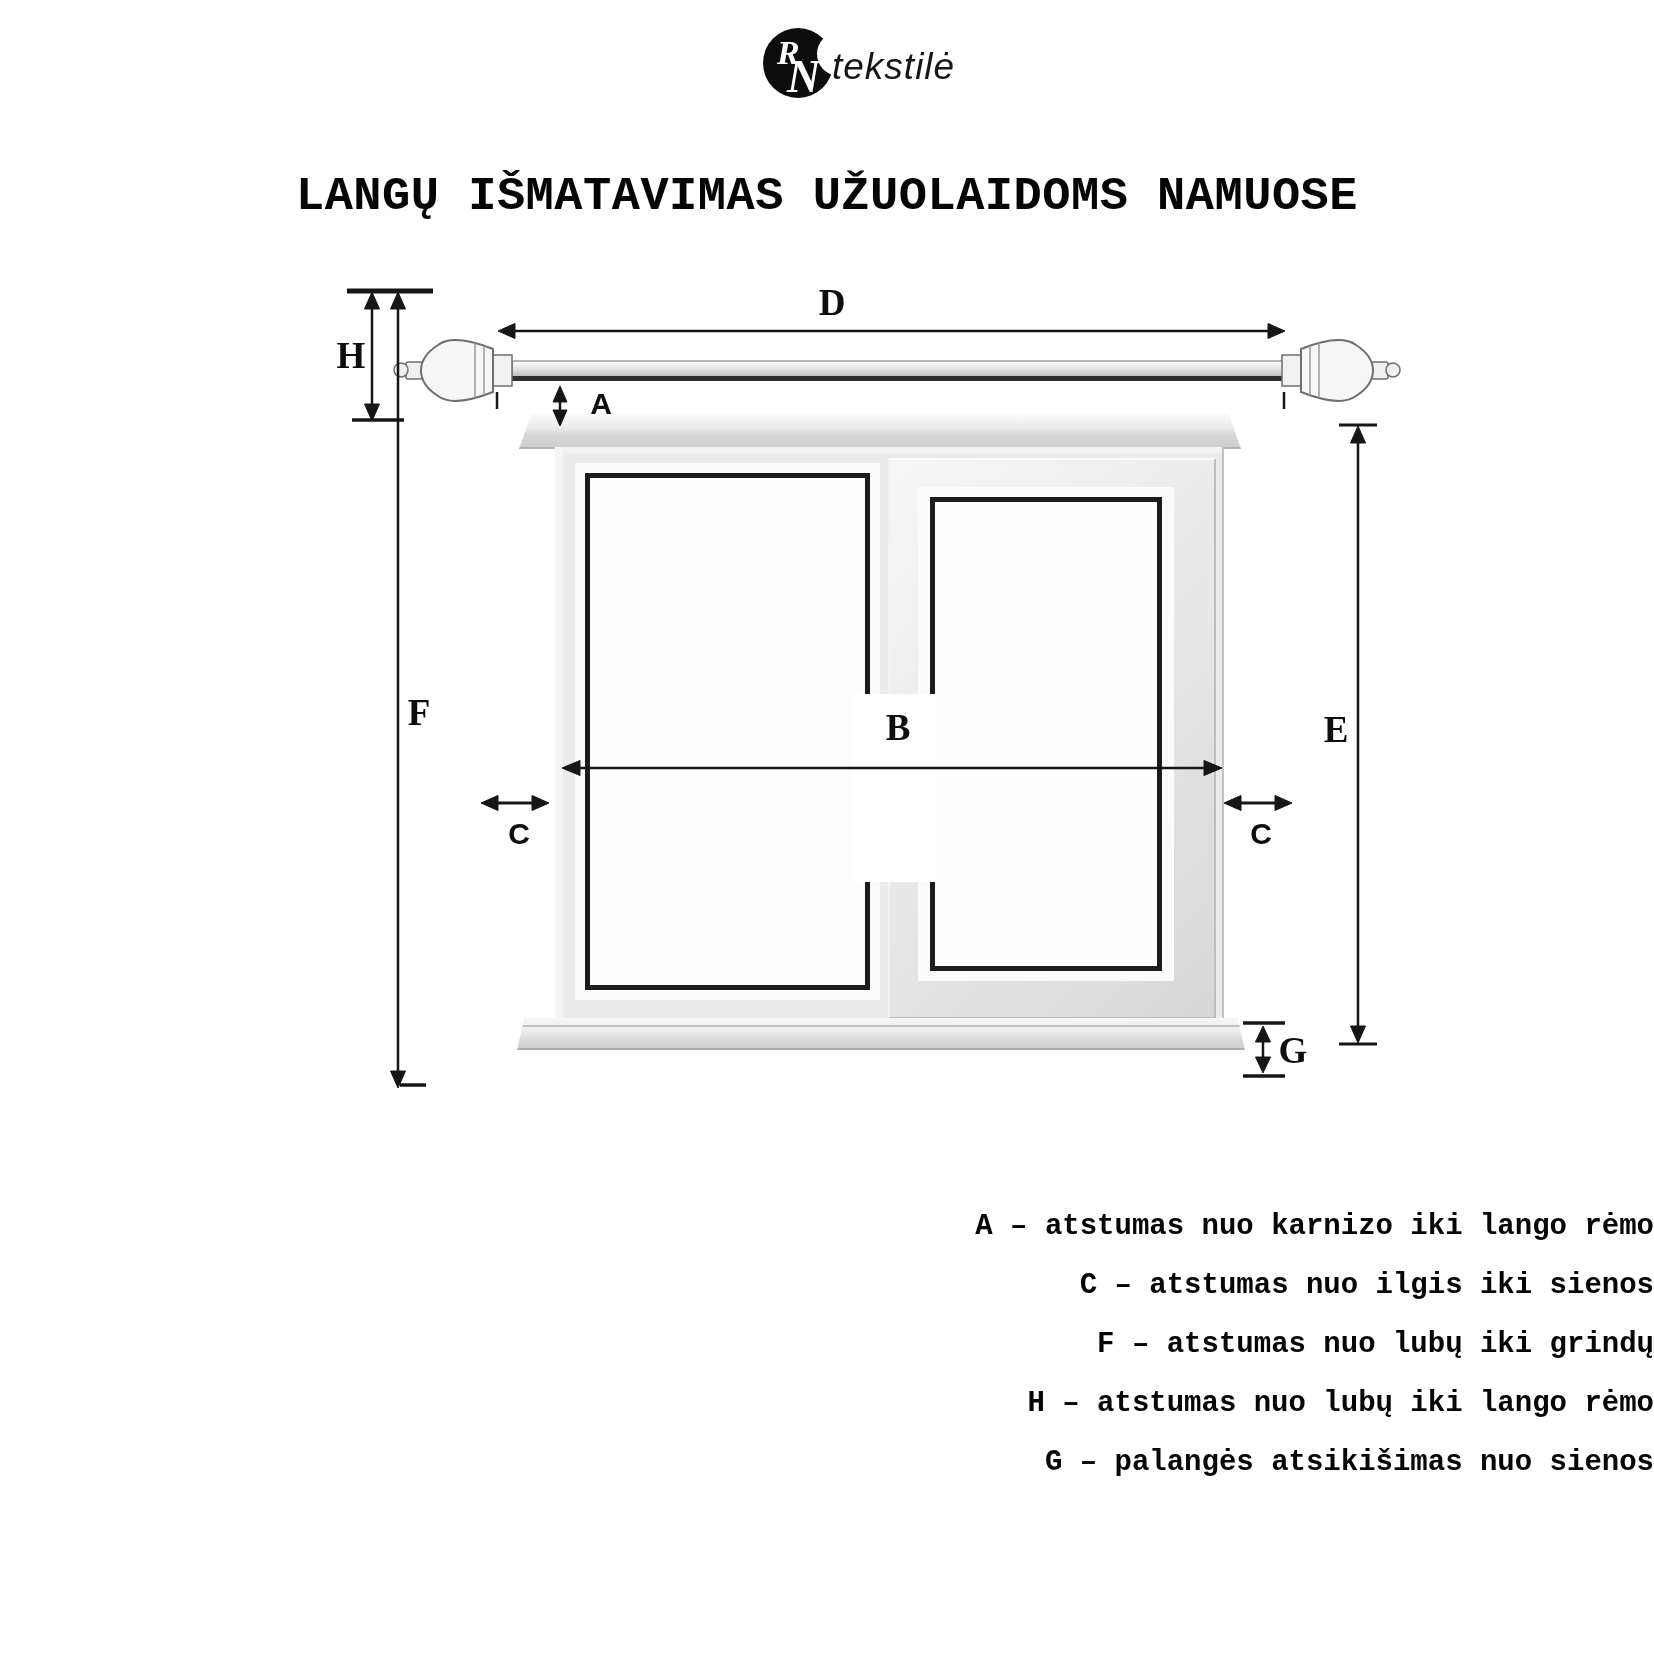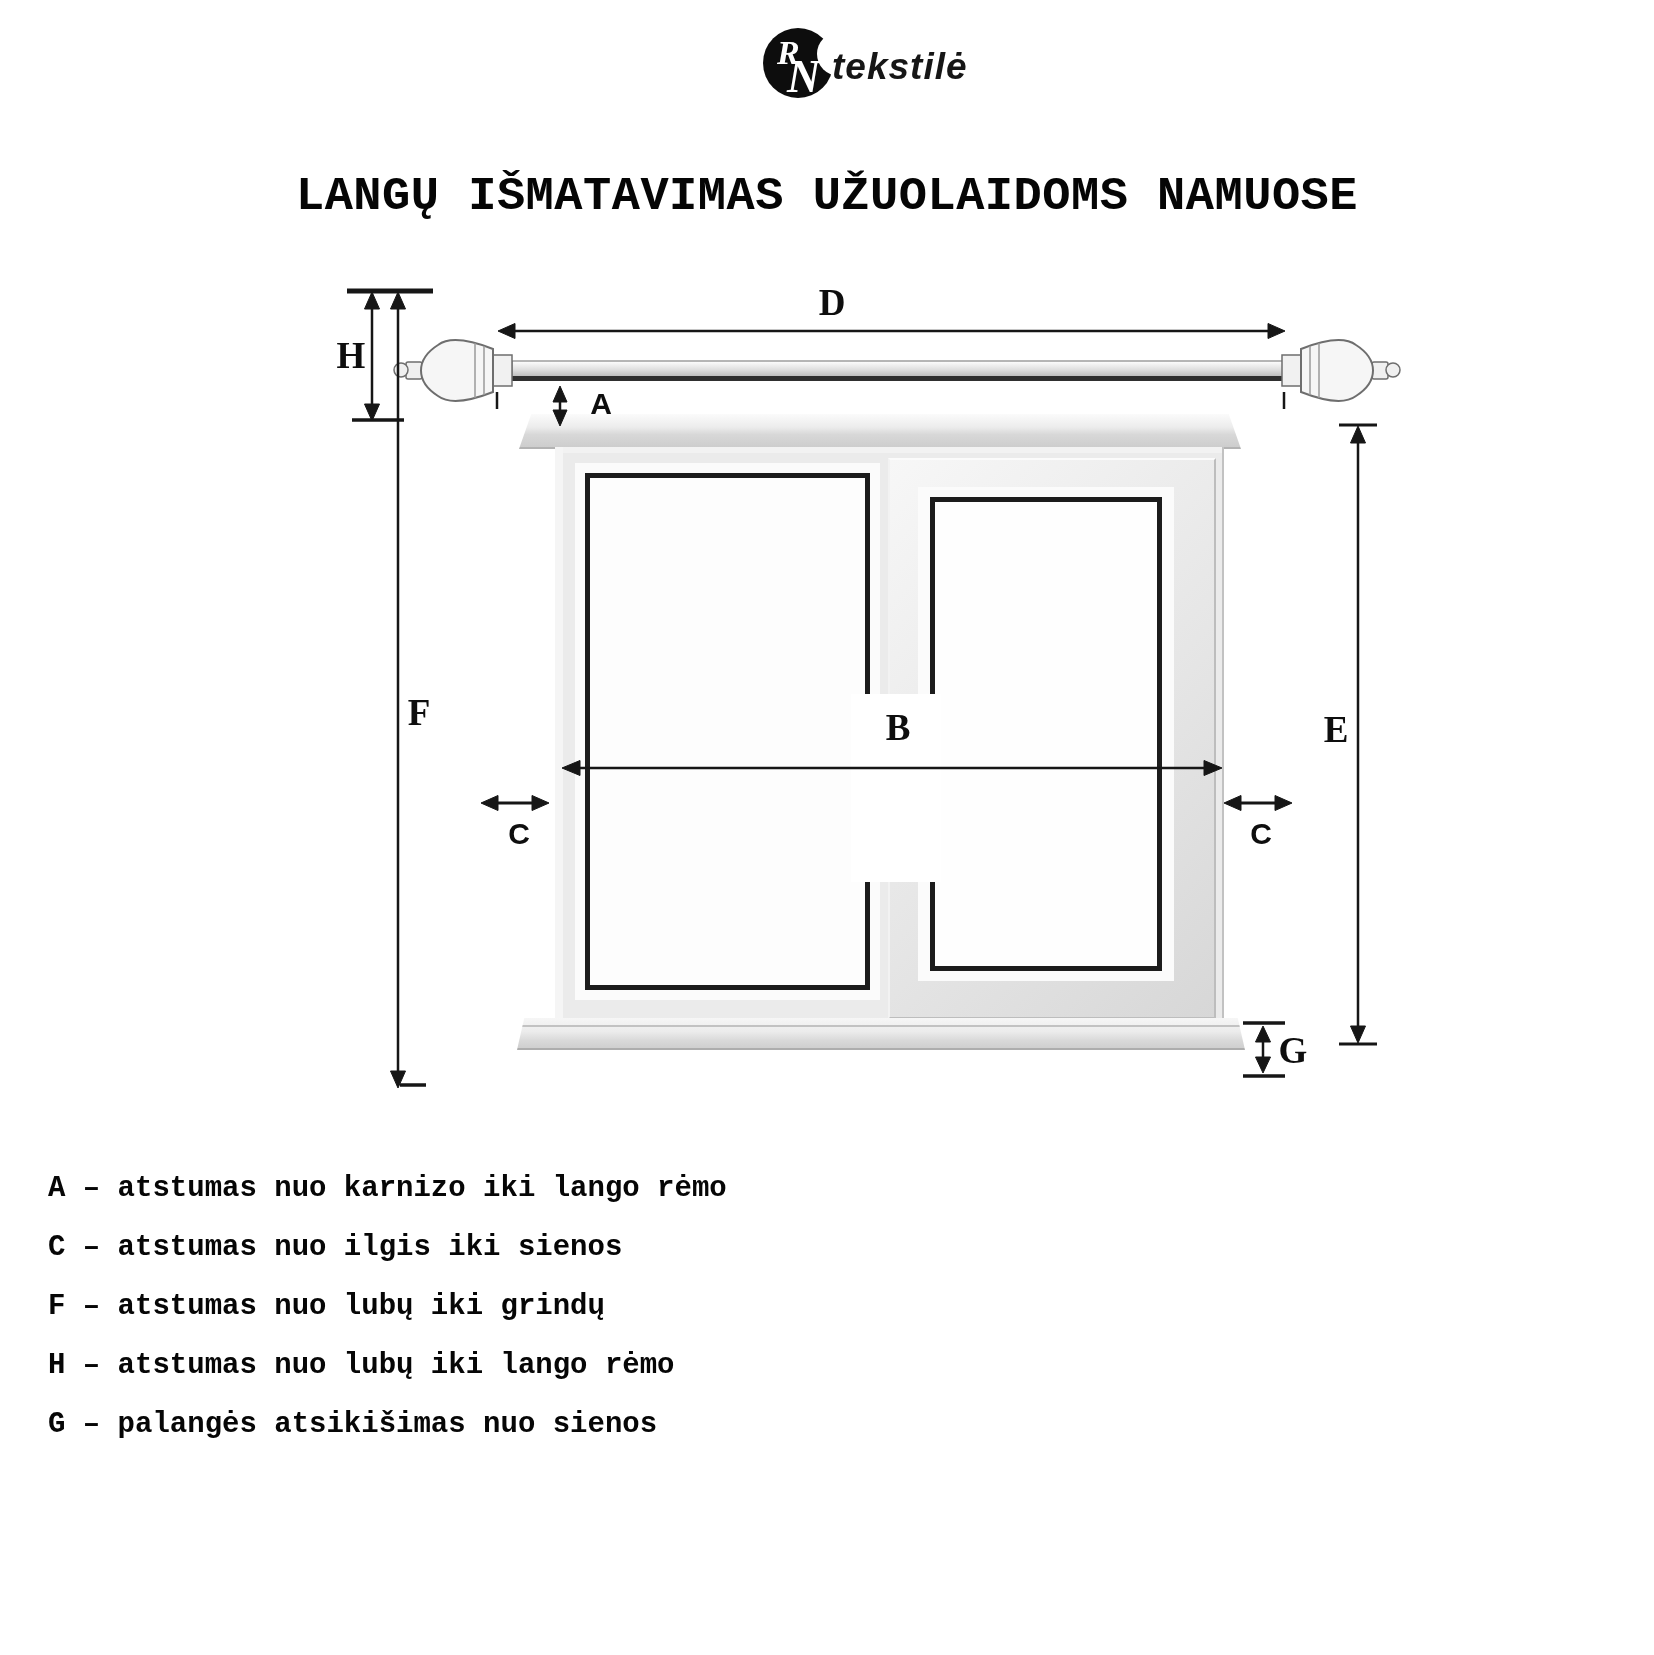--- a/index.html
+++ b/index.html
@@ -6,21 +6,21 @@
   .canvas{position:relative;width:1654px;height:1655px;background:#ffffff;overflow:hidden;
           font-family:"Liberation Sans",sans-serif;}
 
   
   .logo{position:absolute;left:735px;top:20px;width:300px;height:95px;}
   .logo-circle{position:absolute;left:28px;top:8px;width:70px;height:70px;background:#0d0d0d;border-radius:50%;}
   .logo-bite{position:absolute;left:82px;top:12px;width:44px;height:44px;background:#ffffff;border-radius:50%;}
   .logo-letter{position:absolute;color:#ffffff;font-family:"Liberation Serif",serif;font-style:italic;font-weight:bold;line-height:1;}
   .logo-r{left:42px;top:16px;font-size:34px;}
   .logo-n{left:52px;top:34px;font-size:46px;}
-  .logo-word{position:absolute;left:97px;top:26px;font-size:37px;font-style:italic;font-weight:700;
+  .logo-word{position:absolute;left:97px;top:26px;font-size:37px;font-style:italic;font-weight:400;
              color:#161616;letter-spacing:1px;font-family:"Liberation Sans",sans-serif;}
 
   
   .title{position:absolute;left:0;right:0;top:158px;text-align:center;
          font-family:"Liberation Mono","DejaVu Sans Mono",monospace;
          font-weight:bold;font-size:47px;letter-spacing:0.5px;color:#050505;white-space:nowrap;margin-top:12px;}
 
   
   .win-cornice{position:absolute;left:519px;top:414px;width:722px;height:33px;
     background:linear-gradient(#fbfbfb 0%,#ececec 40%,#d8d8d8 62%,#cdcdcd 100%);
@@ -53,21 +53,21 @@
   .dim-label{position:absolute;transform:translate(-50%,-50%);color:#0e0e0e;line-height:1;
     font-family:"Liberation Serif",serif;font-weight:bold;font-size:37px;}
   .dim-label.sans{font-family:"Liberation Sans",sans-serif;font-size:30px;}
   .lbl-H{left:351px;top:355px;} .lbl-F{left:419px;top:712px;}
   .lbl-D{left:832px;top:302px;} .lbl-A{left:601px;top:404px;}
   .lbl-B{left:898px;top:727px;} .lbl-E{left:1336px;top:729px;}
   .lbl-C1{left:519px;top:834px;} .lbl-C2{left:1261px;top:834px;}
   .lbl-G{left:1293px;top:1050px;}
 
   
-  .legend{position:absolute;left:0;right:0;top:1159px;text-align:left;padding-left:48px;}
+  .legend{position:absolute;left:0;right:0;top:1197px;text-align:right;padding-left:48px;}
   .legend-line{height:59px;line-height:59px;
     font-family:"Liberation Mono","DejaVu Sans Mono",monospace;
     font-weight:bold;font-size:29px;color:#060606;white-space:nowrap;}
 </style>
 </head>
 <body>
 
 <div class="canvas">
 
   <div class="logo">

